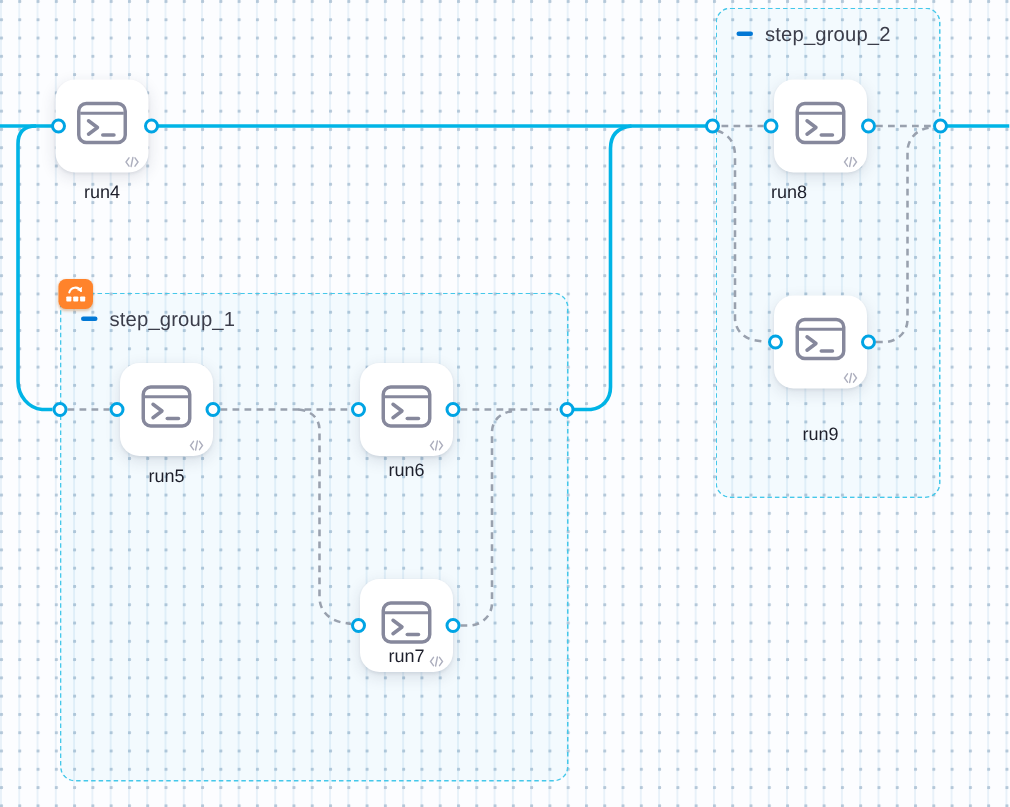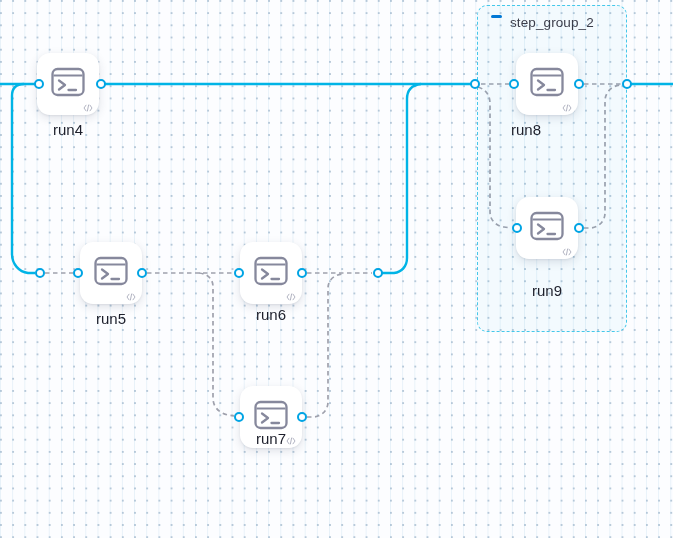--- a/index.html
+++ b/index.html
@@ -20,21 +20,21 @@
   .edge-solid{fill:none;stroke:#00b4e6;stroke-width:2.4;}
   .edge-dashed{fill:none;stroke:#9fa1ad;stroke-width:1.7;stroke-dasharray:4.5 3.5;}
 
   .group{
     position:absolute;z-index:2;
     border:1.4px dashed #45c8ea;border-radius:10px;
     background:rgba(0,175,230,0.035);
     box-sizing:border-box;
   }
   .group-header{
-    position:absolute;left:13px;top:9px;display:flex;gap:8px;
+    position:absolute;left:13px;top:9px;display:flex;align-items:center;gap:8px;
   }
   .collapse{
     display:inline-block;width:11px;height:3px;border-radius:2px;background:#0278d5;
     cursor:pointer;flex:none;
   }
   .group-label{
     font-size:13.5px;font-weight:500;color:#3b3d4a;letter-spacing:0.1px;white-space:nowrap;
   }
   .group-badge{
     position:absolute;left:-2px;top:-10px;width:23px;height:20px;border-radius:5px;
@@ -43,21 +43,21 @@
   }
 
   .node{
     position:absolute;z-index:3;width:62px;height:62px;background:#ffffff;border-radius:13px;
     box-shadow:0 3px 10px rgba(35,45,75,0.13),0 1px 2px rgba(35,45,75,0.08);
     display:flex;align-items:center;justify-content:center;cursor:pointer;
   }
   .code-badge{position:absolute;right:6px;bottom:3px;line-height:0;}
   .node-label{
     position:absolute;z-index:3;transform:translateX(-50%);
-    font-size:15px;color:#1d1f2b;white-space:nowrap;
+    font-size:12px;color:#1d1f2b;white-space:nowrap;
   }
   .port{
     position:absolute;z-index:5;width:6px;height:6px;box-sizing:content-box;
     background:#fff;border:2.6px solid #00a4e4;border-radius:50%;
     transform:translate(-50%,-50%);cursor:crosshair;
   }
 </style>
 </head>
 <body>
 
@@ -76,20 +76,35 @@
     <path class="edge-dashed" d="M 584 84 H 621"></path>
     <path class="edge-dashed" d="M 584 228 H 591 C 599 227 605 221 605 213 V 101 C 605 93 611 86 620 85"></path>
 
     <path class="edge-solid" d="M 380 273 H 394 C 402 272 407 266 407 258 V 99 C 407 90 412 85 421 84"></path>
     <path class="edge-solid" d="M 0 84 H 36"></path>
     <path class="edge-solid" d="M 24 84 C 15 84 12 89 12 96 V 254 C 12 264 19 272 28 273 H 35"></path>
     <path class="edge-solid" d="M 101 84 H 473"></path>
     <path class="edge-solid" d="M 629 84 H 673"></path>
   </svg>
 
+  <div class="group" style="left:40px;top:195px;width:339px;height:326px">
+    <div class="group-badge">
+      <svg width="15" height="13" viewBox="0 0 15 13">
+        <path d="M 3.2 5 A 4.2 4.2 0 0 1 11 4" fill="none" stroke="#ffffff" stroke-width="1.4" stroke-linecap="round"></path>
+        <path d="M 11.8 1.2 L 11.2 4.4 L 8.2 3.4 Z" fill="#ffffff"></path>
+        <rect x="1.2" y="7.6" width="3.4" height="3.4" rx="0.6" fill="#ffffff"></rect>
+        <rect x="5.8" y="7.6" width="3.4" height="3.4" rx="0.6" fill="#ffffff"></rect>
+        <rect x="10.4" y="7.6" width="3.4" height="3.4" rx="0.6" fill="#ffffff"></rect>
+      </svg>
+    </div>
+    <div class="group-header">
+      <span class="collapse"></span>
+      <span class="group-label">step_group_1</span>
+    </div>
+  </div>
 
   <div class="group" style="left:477px;top:5px;width:150px;height:327px">
     <div class="group-header">
       <span class="collapse"></span>
       <span class="group-label">step_group_2</span>
     </div>
   </div>
 
   <div class="node" style="left:37px;top:53px">
     <span>

